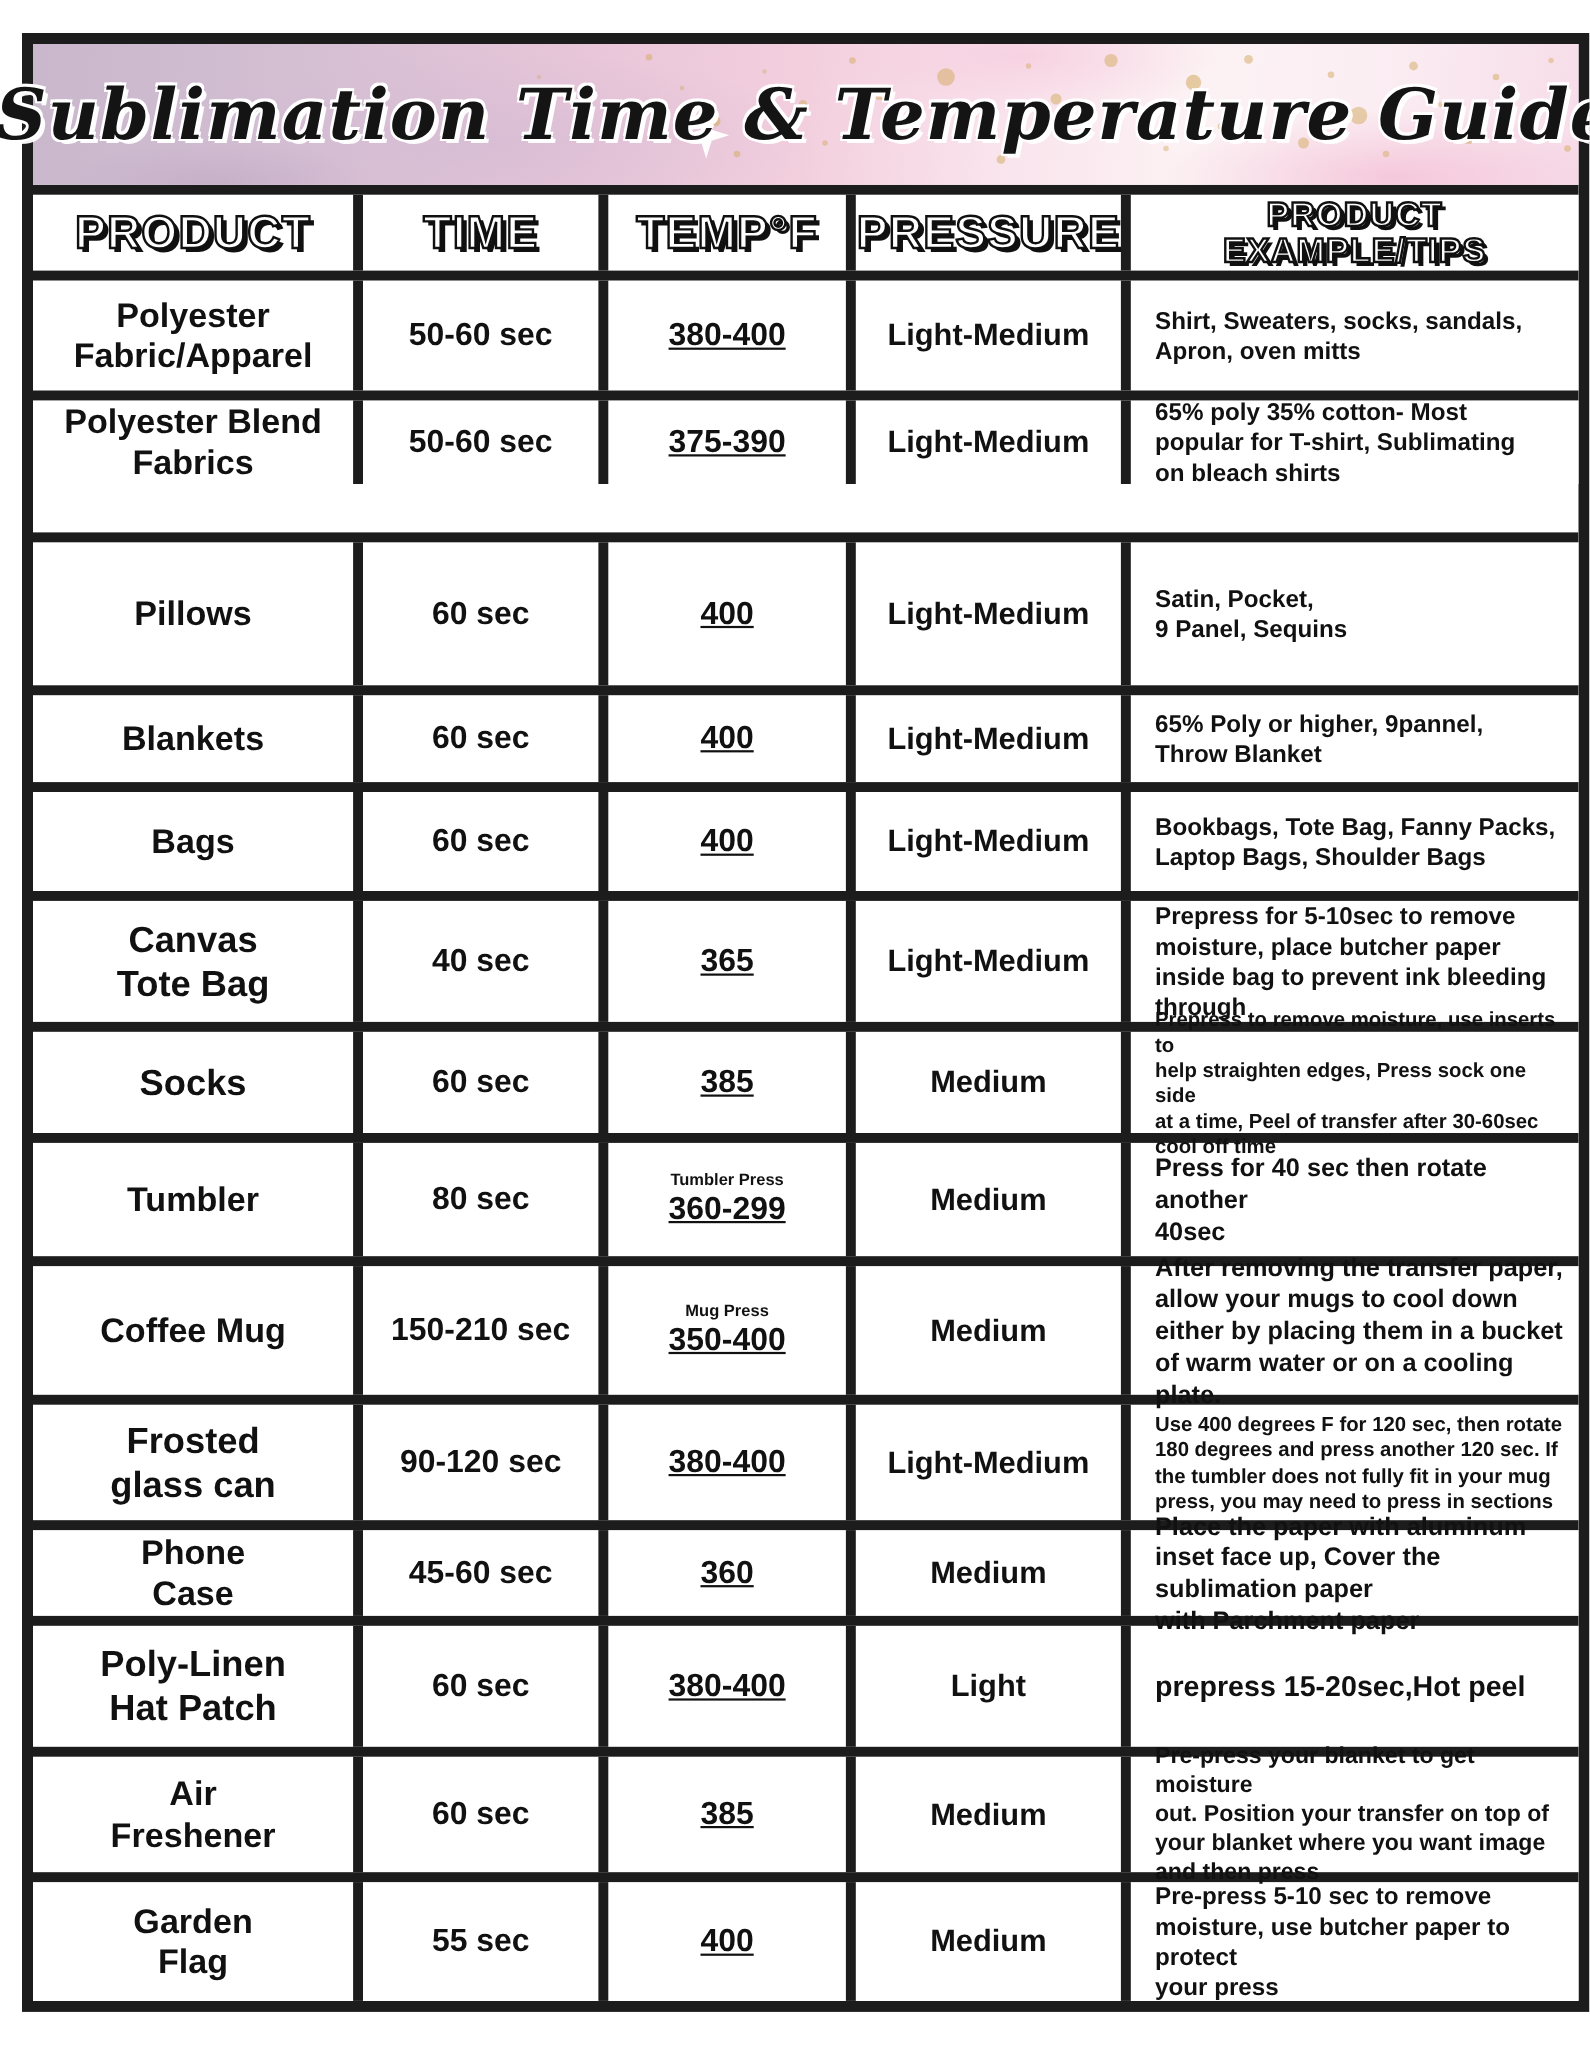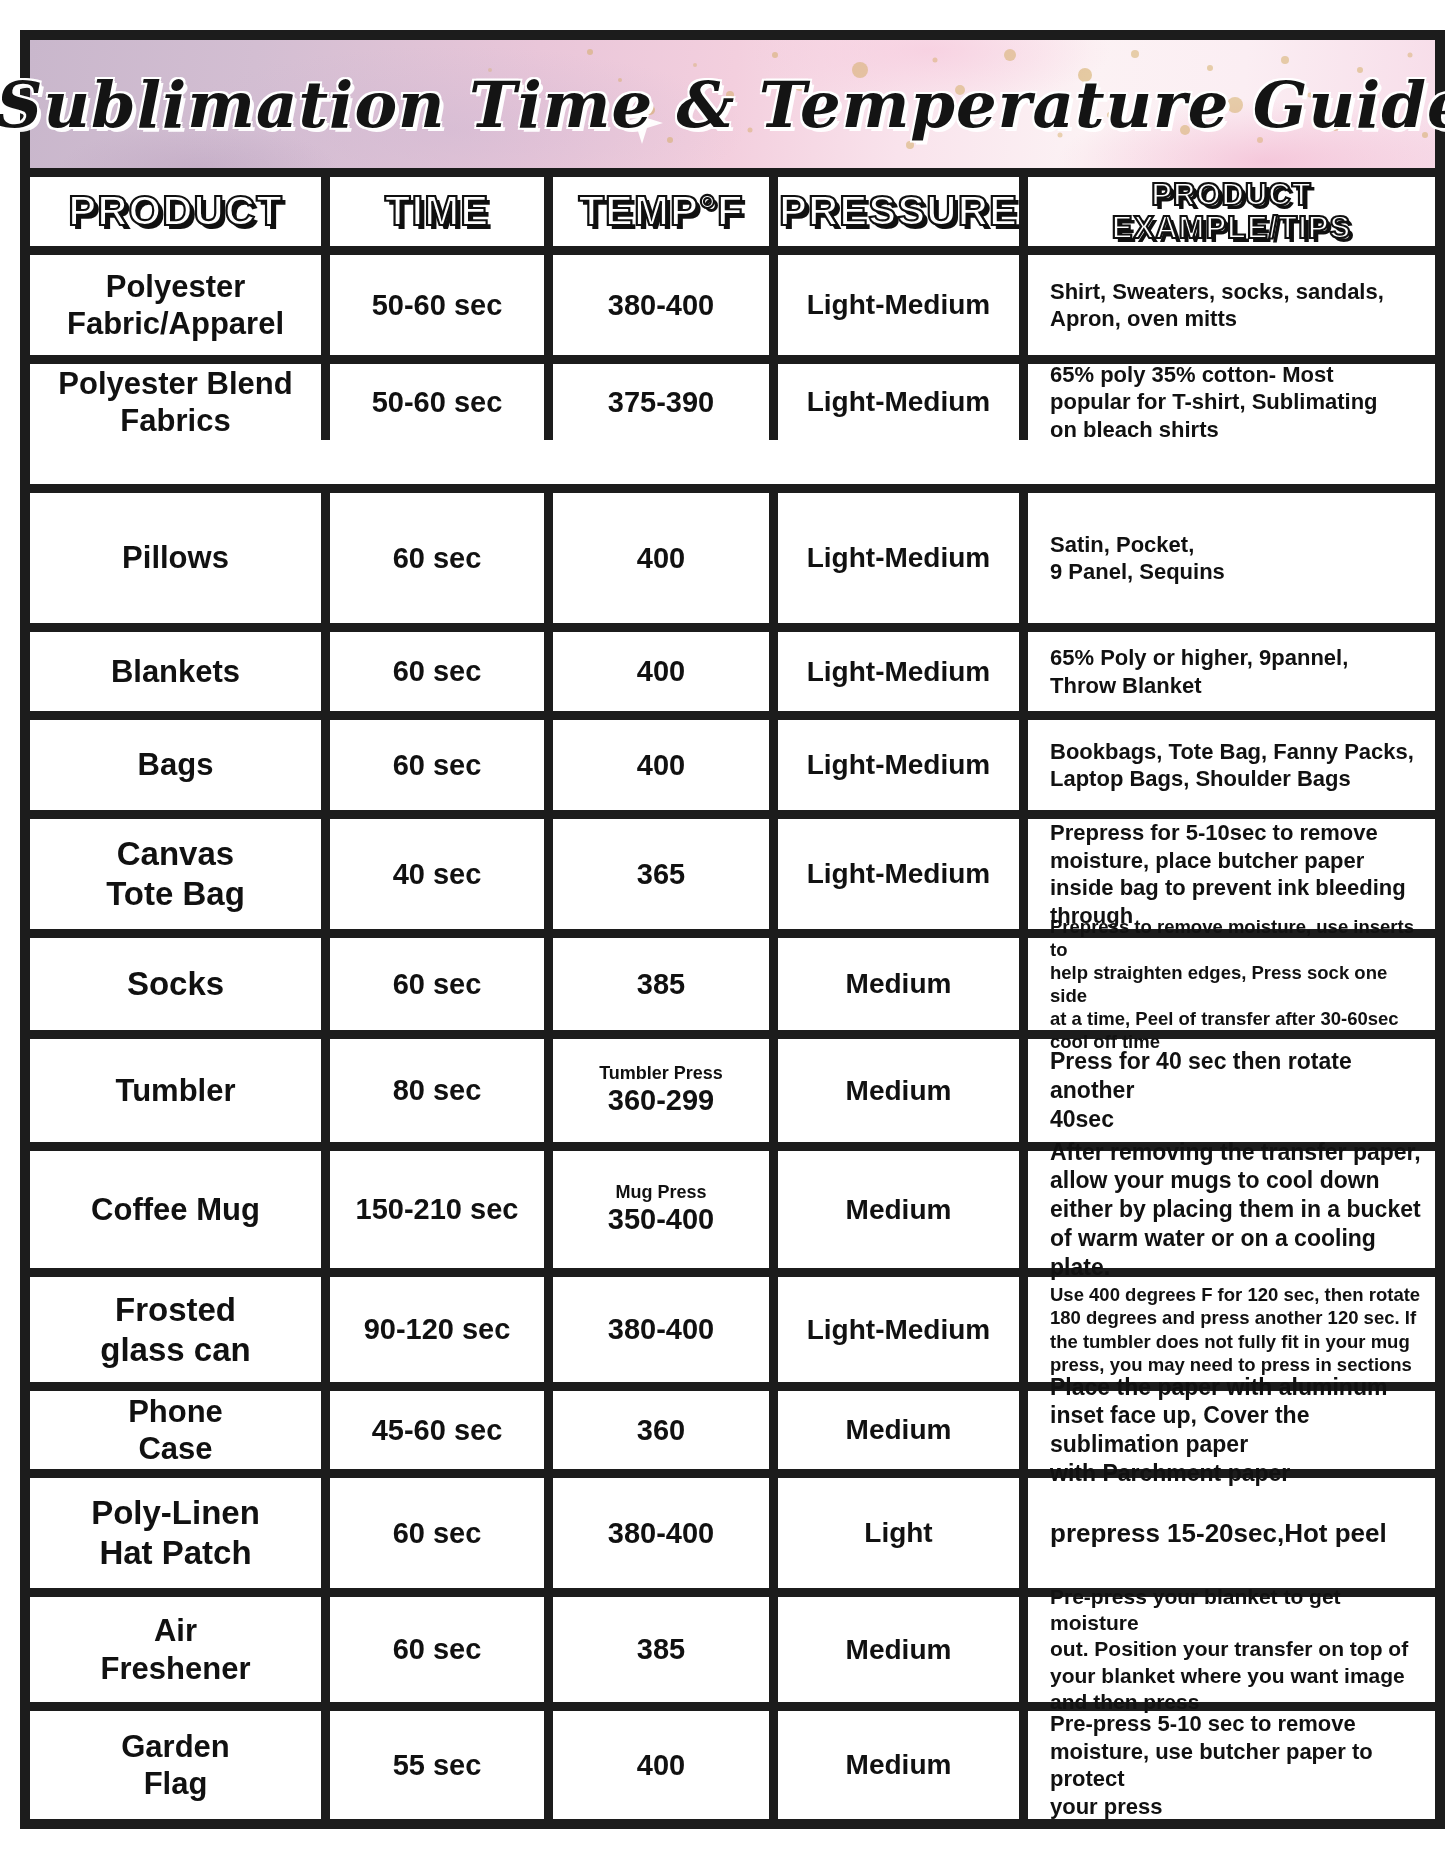--- a/index.html
+++ b/index.html
@@ -66,22 +66,22 @@
     -webkit-text-stroke:2.2px #101010;
     text-shadow:4px 4px 0 #101010;
     white-space:pre-line;line-height:1.05;text-align:center;
   }
   .header-row .c-tips{align-items:center;text-align:center;padding:0;}
   .header-row .c-tips .hdr-text{font-size:31px;}
   
   .c-product{font-size:31px;white-space:pre-line;}
   .c-time{font-size:29px;}
   .c-temp{font-size:29px;}
-  .temp-prefix{display:block;font-size:18px;font-weight:700;line-height:1.15;}
-  .temp-value{display:block;font-weight:700;}
+  .temp-prefix{display:block;font-size:15px;font-weight:700;line-height:1.15;}
+  .temp-value{display:block;font-weight:700;text-decoration:underline;}
   .c-press{font-size:28px;}
   .c-tips{font-size:22px;line-height:1.25;white-space:pre-line;}
   
   .rows .t-row:nth-child(1) {height:109px;}
   .rows .t-row:nth-child(2) {height:85px;}
   .rows .t-row:nth-child(3) {height:139px;margin-top:44px;}
   .rows .t-row:nth-child(4) {height:88px;}
   .rows .t-row:nth-child(5) {height:99px;}
   .rows .t-row:nth-child(6) {height:119px;}
   .rows .t-row:nth-child(7) {height:101px;}

